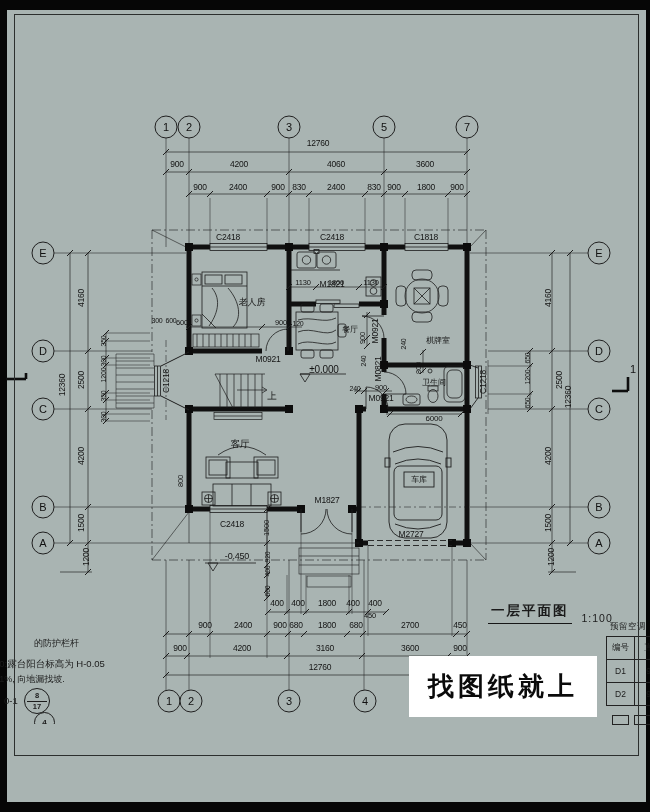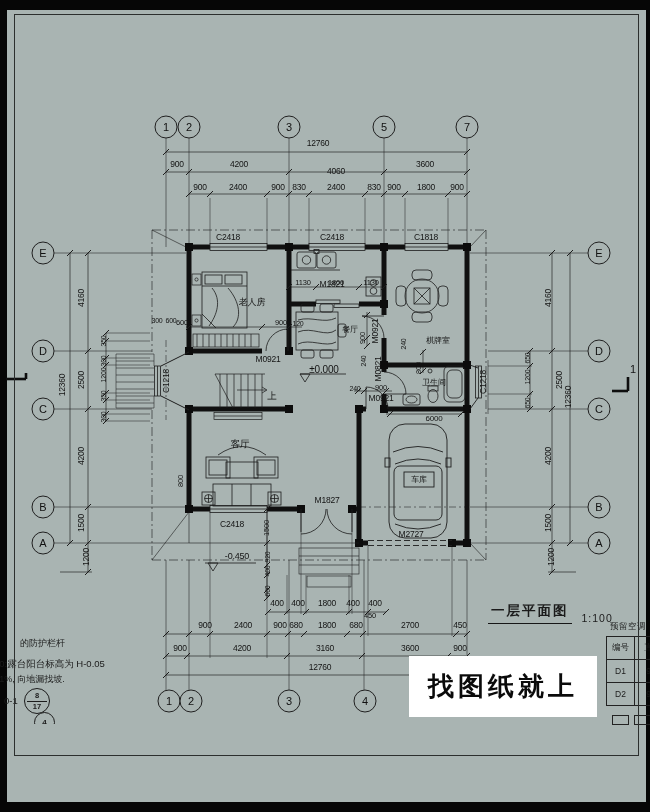--- a/index.html
+++ b/index.html
@@ -494,21 +494,21 @@
         <line x1="364" y1="349" x2="370" y2="343"></line>
         <line x1="420" y1="355" x2="426" y2="349"></line>
         <line x1="420" y1="374" x2="426" y2="368"></line>
       </g>
     </svg>
 
   <div id="anno">
       <span class="dim" style="left: 318px; top: 143px;">12760</span>
       <span class="dim" style="left: 177px; top: 164px;">900</span>
       <span class="dim" style="left: 239px; top: 164px;">4200</span>
-      <span class="dim" style="left: 336px; top: 171px;">4060</span>
+      <span class="dim" style="left: 336px; top: 164px;">4060</span>
       <span class="dim" style="left: 425px; top: 164px;">3600</span>
       <span class="dim" style="left: 200px; top: 187px;">900</span>
       <span class="dim" style="left: 238px; top: 187px;">2400</span>
       <span class="dim" style="left: 278px; top: 187px;">900</span>
       <span class="dim" style="left: 299px; top: 187px;">830</span>
       <span class="dim" style="left: 336px; top: 187px;">2400</span>
       <span class="dim" style="left: 374px; top: 187px;">830</span>
       <span class="dim" style="left: 394px; top: 187px;">900</span>
       <span class="dim" style="left: 426px; top: 187px;">1800</span>
       <span class="dim" style="left: 457px; top: 187px;">900</span>
@@ -641,21 +641,21 @@
       </tr>
     </tbody>
       </table>
   </div>
   <div id="legend-icons">
       <span></span>
       <span></span>
     </div>
 
   <div id="notes">
-    <span class="note-line" style="left:20px;top:9px;">的防护栏杆</span>
+    <span class="note-line" style="left:0;top:9px;padding-left:34px;">的防护栏杆</span>
     <span class="note-line" style="left:-6px;top:29px;font-size:9.5px;">20:露台阳台标高为 H-0.05</span>
     <span class="note-line" style="left:-6px;top:45px;">=1%, 向地漏找坡.</span>
     <span class="note-line" style="left:4px;top:66px;font-size:9.5px;">0-1</span>
   </div>
   <div class="ref-circle" style="left:24px;top:688px;">
     <span>8</span>
     <span class="div"></span>
     <span>17</span>
   </div>
   <div id="ref2-wrap">

